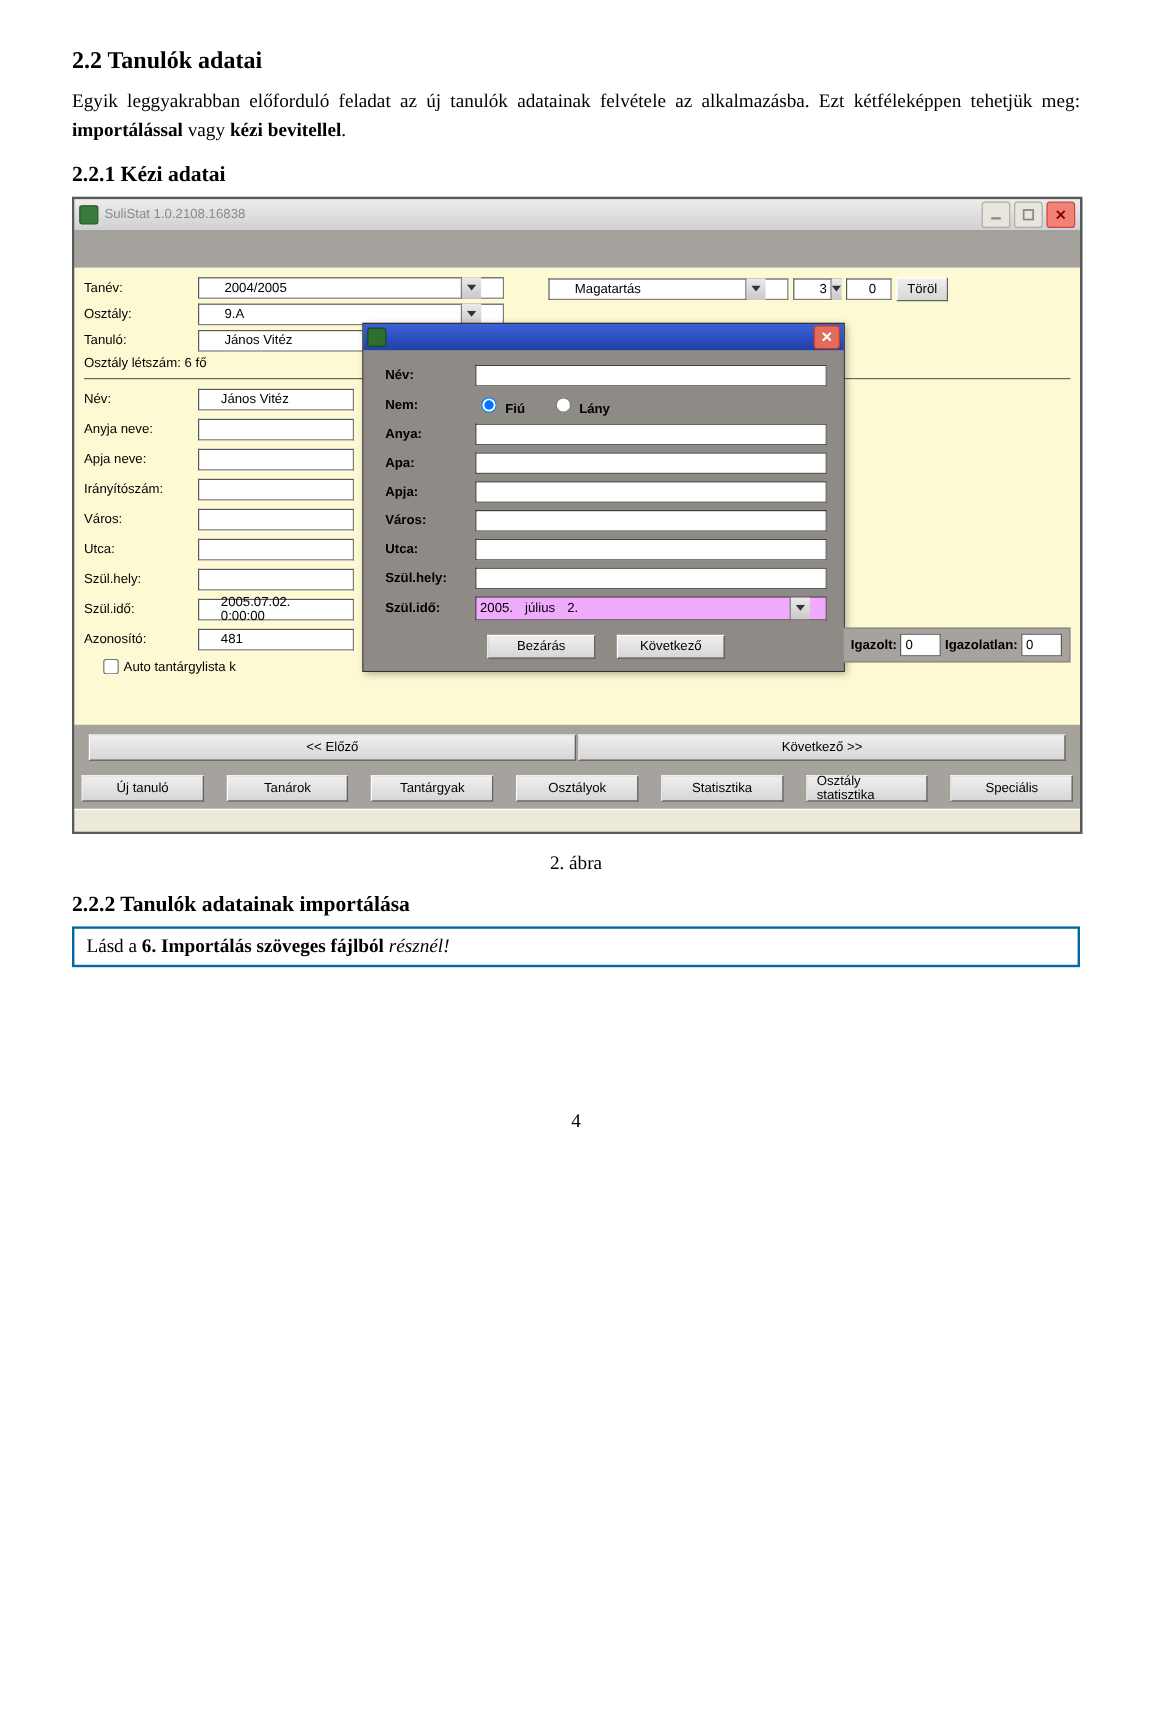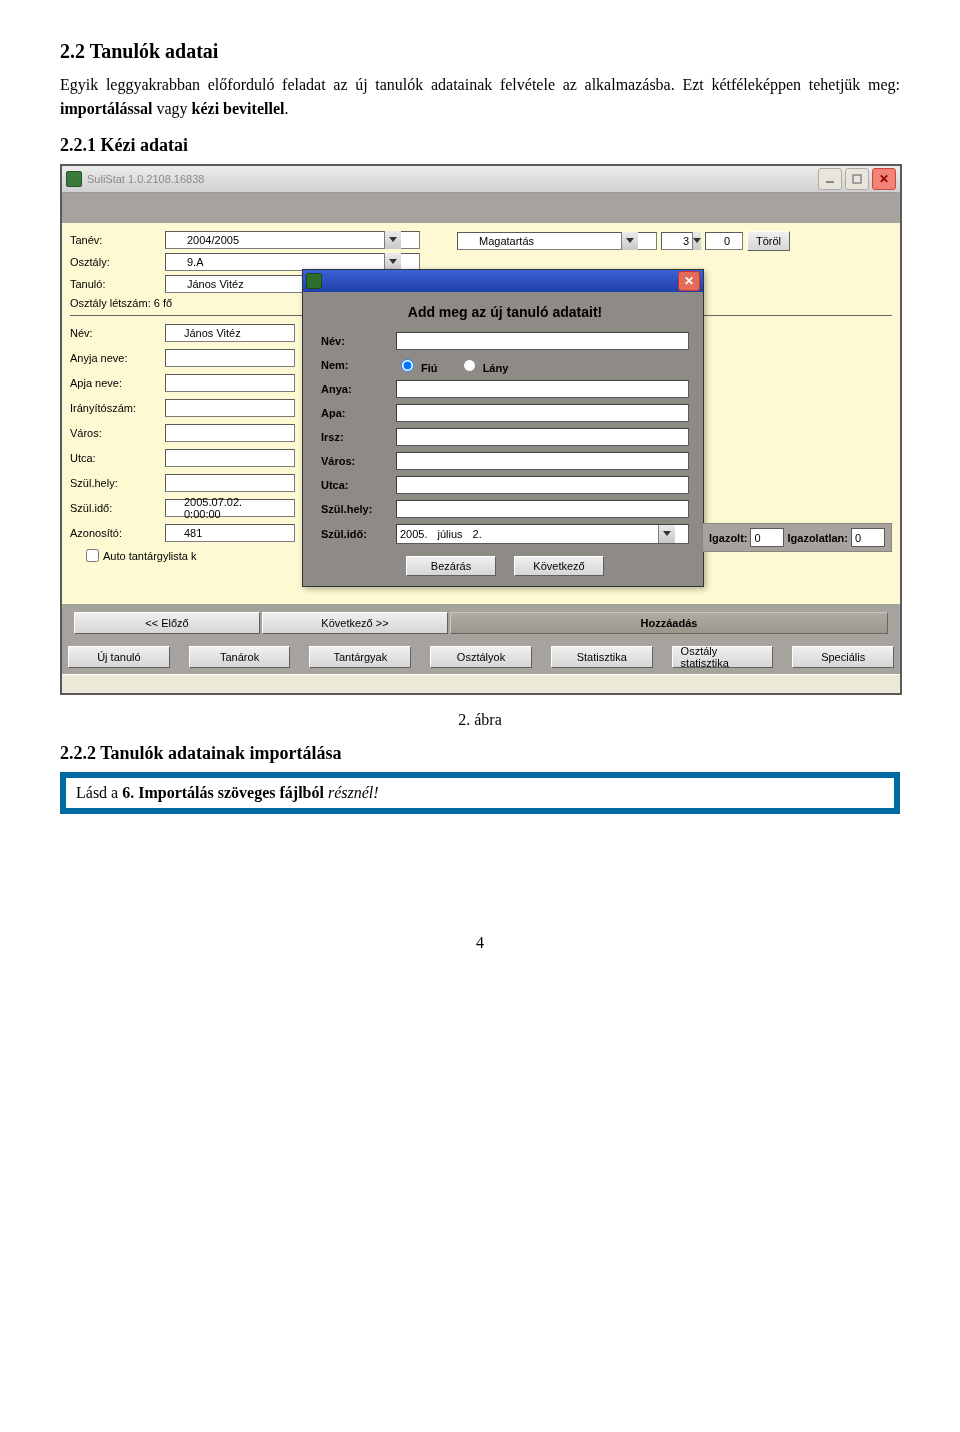--- a/index.html
+++ b/index.html
@@ -100,21 +100,21 @@
   }
   .dlg-title .dlg-icon { width:14px; height:14px; background:#2e6e2e; border:1px solid #1a4a1a; margin-right:auto; border-radius:2px;}
   .dlg-title .dlg-close { width:20px; height:18px; background:#e36b5a; color:#fff; border:1px solid #c33; border-radius:3px; display:flex; align-items:center; justify-content:center; font-weight:bold; font-size:12px;}
   .dlg-body { background:#8e8a85; padding: 12px 14px 10px 18px; }
   .dlg-heading { text-align:center; font-weight:bold; font-size:14px; color:#000; margin-bottom:12px;}
   .dlg-row { display:flex; align-items:center; margin-bottom:6px;}
   .dlg-row .dlab { width:75px; font-weight:bold; font-size:11px;}
   .dlg-row .dfield { background:#fff; border:1px solid #5a5a5a; border-top-color:#404040; border-left-color:#404040; height:18px; flex:1; box-sizing:border-box; padding:0 3px; font-size:11px; display:flex; align-items:center;}
   .dlg-row.gender .radio { display:flex; align-items:center; gap:20px; font-weight:bold;}
   .dlg-row.gender input { margin-right:4px;}
-  .dlg-date { background:#ffffff; border:1px solid #5a5a5a; border-top-color:#404040; border-left-color:#404040; height:18px; flex:1; display:flex; align-items:center; padding:0 3px; font-size:11px;}
+  .dlg-date { background:#f0abfc; border:1px solid #5a5a5a; border-top-color:#404040; border-left-color:#404040; height:18px; flex:1; display:flex; align-items:center; padding:0 3px; font-size:11px;}
   .dlg-date span { margin-right:10px;}
   .dlg-date .drop { width:16px; height:18px; margin-left:auto; background:linear-gradient(#eaeaea,#c9c9c9); border-left:1px solid #7d7d7d; display:flex; align-items:center; justify-content:center;}
   .dlg-buttons { display:flex; gap:18px; justify-content:center; margin-top:12px;}
   .dlg-buttons .btn3d { width:90px; justify-content:center;}
 
   
   .bottom-right-panel { position:absolute; right:8px; bottom:52px; background:#a6a29d; padding:4px 6px; display:flex; align-items:center; gap:3px; font-size:11px; font-weight:bold; border:1px solid #8a867f; }
   .bottom-right-panel .nf { background:#fff; border:1px solid #5a5a5a; height:17px; width:26px; padding:0 3px; font-weight:normal; display:flex; align-items:center;}
 
   
@@ -125,21 +125,21 @@
   .footer-area { background:#a6a29d; padding:4px 6px 6px 6px;}
 
   
   .bottomtabs { display:flex; gap:19px; padding:2px 6px 6px 6px; background:#a6a29d;}
   .bottomtabs .btn3d { flex:1; height:22px; font-size:11px;}
 
   .statusbar { height:18px; background:#ece9d8; border-top:1px solid #fff;}
 
   .fig-caption { text-align:center; font-size:16px; margin: 8px 0 12px 0; font-family:"Times New Roman",serif;}
 
-  .note-box { border:6px solid #0369a1; padding:6px 10px; font-size:16px; font-family:"Times New Roman",serif; margin-top:4px;}
+  .note-box { border:2px solid #0369a1; padding:6px 10px; font-size:16px; font-family:"Times New Roman",serif; margin-top:4px;}
   .note-box .em { font-style: italic; }
   .page-num { text-align:center; margin-top:120px; font-size:16px; font-family:"Times New Roman",serif;}
 </style>
 </head>
 <body>
 
 <h2>2.2  Tanulók adatai</h2>
 <p>
   Egyik leggyakrabban előforduló feladat az új tanulók adatainak felvétele az alkalmazásba. Ezt
   kétféleképpen tehetjük meg: <b>importálással</b> vagy <b>kézi bevitellel</b>.
@@ -267,42 +267,41 @@
         <span>Auto tantárgylista k</span>
       </div>
     </div>
 
     <div class="dialog">
       <div class="dlg-title">
         <span class="dlg-icon"></span>
         <div class="dlg-close">✕</div>
       </div>
       <div class="dlg-body">
-        <div class="dlg-heading">Add meg az új tanuló adatait!</div>
         <div class="dlg-row">
             <div class="dlab">Név:</div>
             <div class="dfield"></div>
           </div>
         <div class="dlg-row gender">
             <div class="dlab">Nem:</div>
           <div class="radio">
             <label><input type="radio" name="g" checked="" style=""> <span>Fiú</span></label>
             <label><input type="radio" name="g" style=""> <span>Lány</span></label>
           </div>
         </div>
         <div class="dlg-row">
             <div class="dlab">Anya:</div>
             <div class="dfield"></div>
           </div>
         <div class="dlg-row">
             <div class="dlab">Apa:</div>
             <div class="dfield"></div>
           </div>
         <div class="dlg-row">
-            <div class="dlab">Irsz:</div>
+            <div class="dlab">Apja:</div>
             <div class="dfield"></div>
           </div>
         <div class="dlg-row">
             <div class="dlab">Város:</div>
             <div class="dfield"></div>
           </div>
         <div class="dlg-row">
             <div class="dlab">Utca:</div>
             <div class="dfield"></div>
           </div>
@@ -337,21 +336,20 @@
       <div class="nf">0</div>
     </div>
 
     <div style="height:36px;"></div>
   </div>
 
   <div class="footer-area">
     <div class="navrow">
       <div class="btn3d wide">&lt;&lt; Előző</div>
       <div class="btn3d wide">Következő &gt;&gt;</div>
-      <div class="btn3d wide hozza">Hozzáadás</div>
     </div>
   </div>
 
   <div class="bottomtabs">
     <div class="btn3d">Új tanuló</div>
     <div class="btn3d">Tanárok</div>
     <div class="btn3d">Tantárgyak</div>
     <div class="btn3d">Osztályok</div>
     <div class="btn3d">Statisztika</div>
     <div class="btn3d">Osztály statisztika</div>

